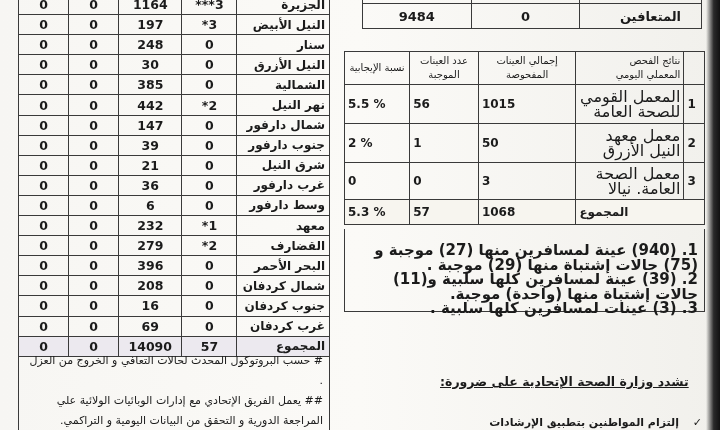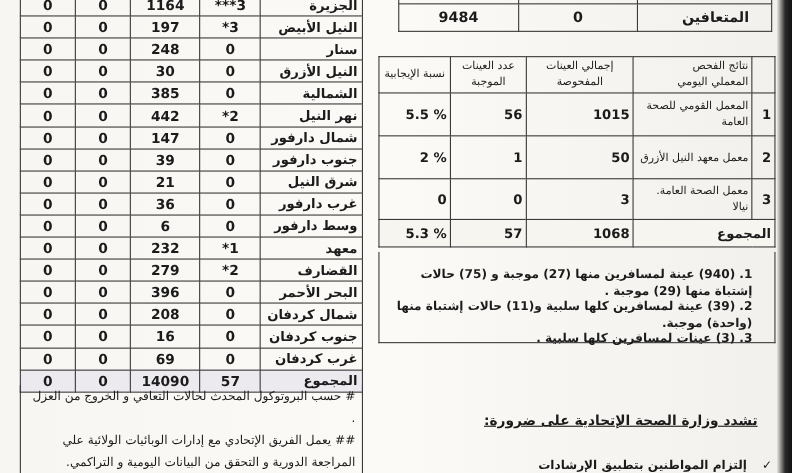--- a/index.html
+++ b/index.html
@@ -52,41 +52,41 @@
   .recovered td { border: 1px solid #3a3a3a; height: 22px; text-align: center; }
   .recovered td.lbl { text-align: right; padding-right: 20px; width: 98px; }
   .recovered td.v1 { width: 104px; }
   .recovered td.v2 { width: 104px; }
   .recovered tr.blank td { height: 4px; }
   
   .lab {
     position: absolute; left: 344px; top: 51px; width: 361px;
     direction: rtl; font-size: 12px; font-weight: bold;
   }
-  .lab td { border: 1px solid #3a3a3a; text-align: right; padding: 1px 3px; line-height: 15px; }
+  .lab td { border: 1px solid #3a3a3a; text-align: left; padding: 1px 3px; line-height: 15px; }
   .lab td.idx { width: 14px; font-weight: bold; }
-  .lab td.lbl { width: 104px; font-weight: normal; font-size: 10px; }
+  .lab td.lbl { text-align: right; width: 104px; font-weight: normal; font-size: 16px; }
   .lab th {
     border: 1px solid #3a3a3a; font-weight: normal; font-size: 10px;
     line-height: 14px; padding: 2px 3px; text-align: center;
   }
   .lab th.lbl { text-align: right; padding-left: 29px; }
   .lab tr.r1 td { height: 36px; }
   .lab tr.r2 td { height: 36px; }
   .lab tr.r3 td { height: 34px; }
   .lab tr.tot td { height: 22px; background: #f7f5ef; }
   .lab td.pct { width: 60px; }
   .lab td.pos { width: 64px; }
   .lab td.tot { width: 94px; }
   .lab-notes {
     position: absolute; left: 344px; top: 229px; width: 361px; height: 83px;
     border: 1px solid #3a3a3a; border-top: none;
     direction: rtl; text-align: right; box-sizing: border-box;
-    padding: 14px 20px 0 4px;
-    font-size: 11px; font-weight: bold; line-height: 14.5px;
+    padding: 14px 6px 0 4px;
+    font-size: 15px; font-weight: bold; line-height: 14.5px;
   }
   .lab-notes p { margin: 0; }
   .ministry-title {
     position: absolute; left: 440px; top: 374px; width: 262px;
     direction: rtl; text-align: left;
     font-size: 12.5px; font-weight: bold; text-decoration: underline;
   }
   .advice {
     position: absolute; left: 440px; top: 416px; width: 262px;
     direction: rtl; text-align: right; font-size: 11px; font-weight: bold;

